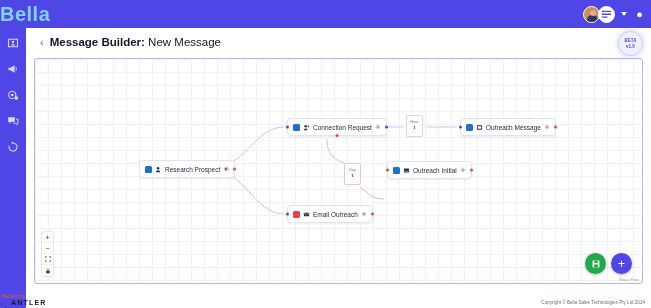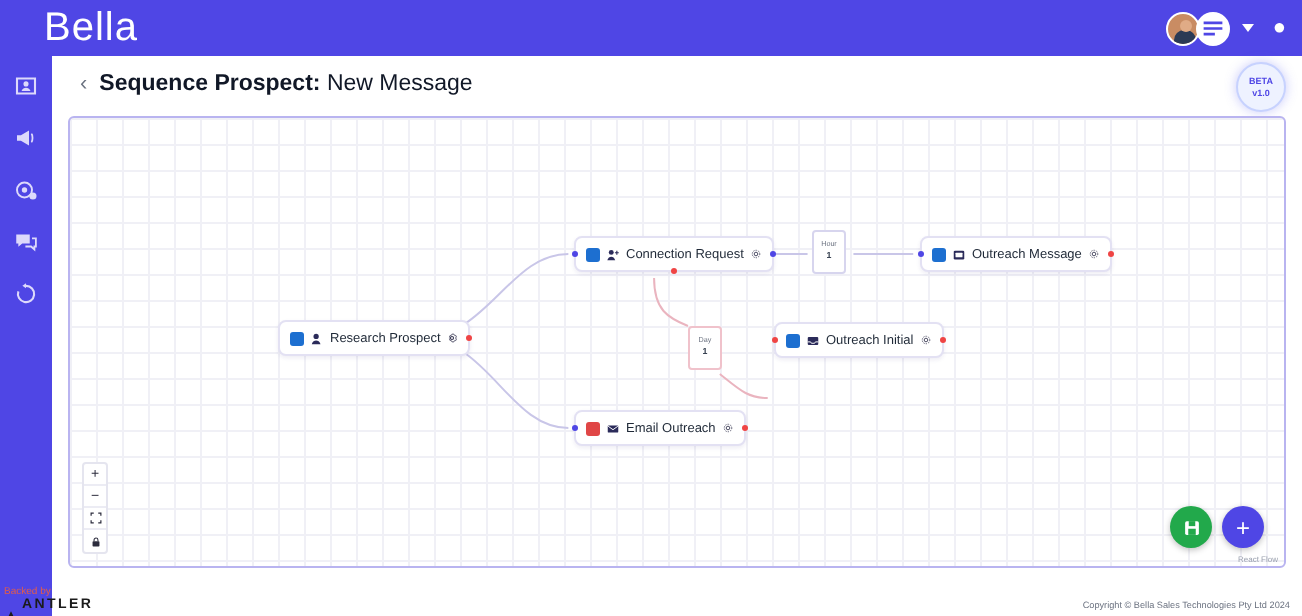--- a/index.html
+++ b/index.html
@@ -9,22 +9,22 @@
     background: #ffffff; overflow: hidden;
   }
   .app { position: relative; width: 651px; height: 308px; background:#fff; }
 
   
   .topbar {
     position:absolute; left:0; top:0; width:651px; height:28px;
     background:#4f46e5; display:flex; align-items:center;
   }
   .brand {
-    color:#ffffff; font-size:20px; letter-spacing:.5px; margin-left:22px;
-    font-weight:400; line-height:1;
+    color:#7dd3fc; font-size:20px; letter-spacing:.5px; margin-left:0;
+    font-weight:700; line-height:1;
   }
   .topbar-right {
     position:absolute; right:8px; top:0; height:28px;
     display:flex; align-items:center; gap:4px;
   }
   .avatar {
     width:17px; height:17px; border-radius:50%;
     border:1.5px solid #ffffff; overflow:hidden; position:relative;
     background:#c98c63;
   }
@@ -220,21 +220,21 @@
         <path d="M8 2.6a5.4 5.4 0 1 1-5.1 3.7" fill="none" stroke="#ddd9fb" stroke-width="1.4"></path>
         <path d="M8 .8v3.4L5.6 2.5z"></path>
       </svg>
     </div>
   </div>
 
   <div class="body">
 
     <div class="page-head">
       <span class="back-chev">‹</span>
-      <span class="page-title"><b>Sequence Prospect:</b><span> New Message</span></span>
+      <span class="page-title"><b>Message Builder:</b><span> New Message</span></span>
     </div>
 
     <div class="beta-badge">
       <span>BETA</span>
       <span>v1.0</span>
     </div>
 
     <div class="canvas">
       <div class="canvas-inner">
 

